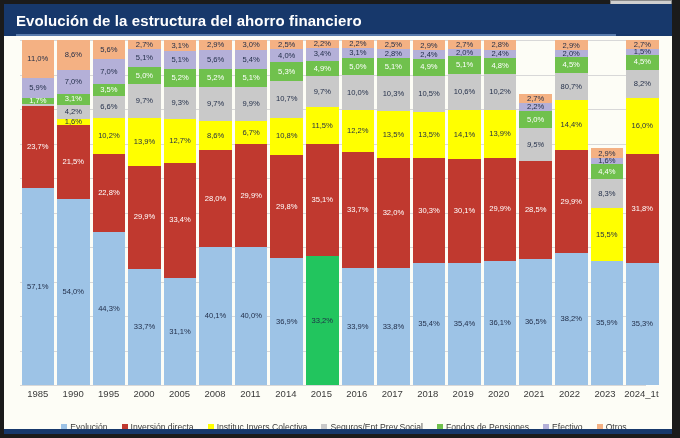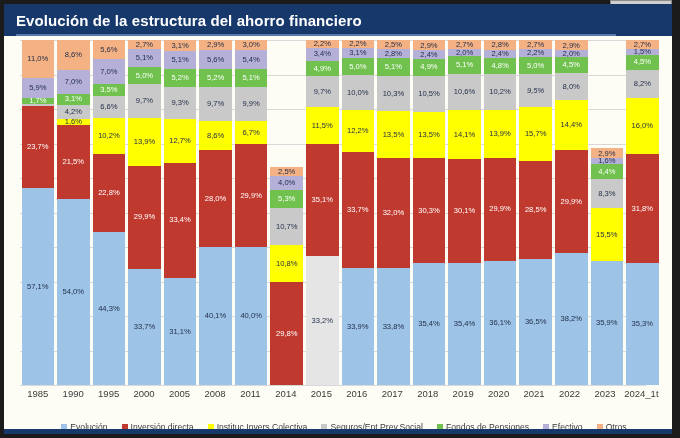--- a/index.html
+++ b/index.html
@@ -279,41 +279,44 @@
         </div>
         <div class="seg" style="height: 36.915px; background: rgb(201, 201, 201);">
           <span style="color: rgb(31, 43, 70);">10,7%</span>
         </div>
         <div class="seg" style="height: 37.26px; background: rgb(255, 255, 0);">
           <span style="color: rgb(31, 43, 70);">10,8%</span>
         </div>
         <div class="seg" style="height: 102.81px; background: rgb(192, 57, 47);">
           <span style="color: rgb(255, 255, 255);">29,8%</span>
         </div>
+        <div class="seg" style="height: 127.305px; background: rgb(157, 195, 230);">
+          <span style="color: rgb(31, 43, 70);">36,9%</span>
+        </div>
       </div>
       <div class="col">
         <div class="seg" style="height: 7.59px; background: rgb(244, 177, 131);">
           <span style="color: rgb(31, 43, 70);">2,2%</span>
         </div>
         <div class="seg" style="height: 14px; background: rgb(180, 176, 216);">
           <span style="color: rgb(31, 43, 70);">3,4%</span>
         </div>
         <div class="seg" style="height: 16.905px; background: rgb(112, 193, 77);">
           <span style="color: rgb(255, 255, 255);">4,9%</span>
         </div>
         <div class="seg" style="height: 33.465px; background: rgb(201, 201, 201);">
           <span style="color: rgb(31, 43, 70);">9,7%</span>
         </div>
         <div class="seg" style="height: 39.675px; background: rgb(255, 255, 0);">
           <span style="color: rgb(31, 43, 70);">11,5%</span>
         </div>
         <div class="seg" style="height: 121.095px; background: rgb(192, 57, 47);">
           <span style="color: rgb(255, 255, 255);">35,1%</span>
         </div>
-        <div class="seg" style="height: 139px; background: #e5e5e5;">
+        <div class="seg" style="height: 139px; background: #22c55e;">
           <span style="color: rgb(31, 43, 70);">33,2%</span>
         </div>
       </div>
       <div class="col">
         <div class="seg" style="height: 7.59px; background: rgb(244, 177, 131);">
           <span style="color: rgb(31, 43, 70);">2,2%</span>
         </div>
         <div class="seg" style="height: 10.695px; background: rgb(180, 176, 216);">
           <span style="color: rgb(31, 43, 70);">3,1%</span>
         </div>
@@ -431,42 +434,39 @@
         </div>
         <div class="seg" style="height: 7.59px; background: rgb(180, 176, 216);">
           <span style="color: rgb(31, 43, 70);">2,2%</span>
         </div>
         <div class="seg" style="height: 17.25px; background: rgb(112, 193, 77);">
           <span style="color: rgb(255, 255, 255);">5,0%</span>
         </div>
         <div class="seg" style="height: 32.775px; background: rgb(201, 201, 201);">
           <span style="color: rgb(31, 43, 70); font-style: italic;">9,5%</span>
         </div>
-        <div class="seg" style="height: 54.165px; background: rgb(255, 255, 0);">
-          <span style="color: rgb(31, 43, 70);">15,7%</span>
-        </div>
         <div class="seg" style="height: 98.325px; background: rgb(192, 57, 47);">
           <span style="color: rgb(255, 255, 255);">28,5%</span>
         </div>
         <div class="seg" style="height: 125.925px; background: rgb(157, 195, 230);">
           <span style="color: rgb(31, 43, 70);">36,5%</span>
         </div>
       </div>
       <div class="col">
         <div class="seg" style="height: 10.005px; background: rgb(244, 177, 131);">
           <span style="color: rgb(31, 43, 70);">2,9%</span>
         </div>
         <div class="seg" style="height: 6.9px; background: rgb(180, 176, 216);">
           <span style="color: rgb(31, 43, 70);">2,0%</span>
         </div>
         <div class="seg" style="height: 15.525px; background: rgb(112, 193, 77);">
           <span style="color: rgb(255, 255, 255);">4,5%</span>
         </div>
         <div class="seg" style="height: 27.6px; background: rgb(201, 201, 201);">
-          <span style="color: rgb(31, 43, 70);">8,0%</span>
+          <span style="color: rgb(31, 43, 70);">80,7%</span>
         </div>
         <div class="seg" style="height: 49.68px; background: rgb(255, 255, 0);">
           <span style="color: rgb(31, 43, 70);">14,4%</span>
         </div>
         <div class="seg" style="height: 103.155px; background: rgb(192, 57, 47);">
           <span style="color: rgb(255, 255, 255);">29,9%</span>
         </div>
         <div class="seg" style="height: 131.79px; background: rgb(157, 195, 230);">
           <span style="color: rgb(31, 43, 70);">38,2%</span>
         </div>

